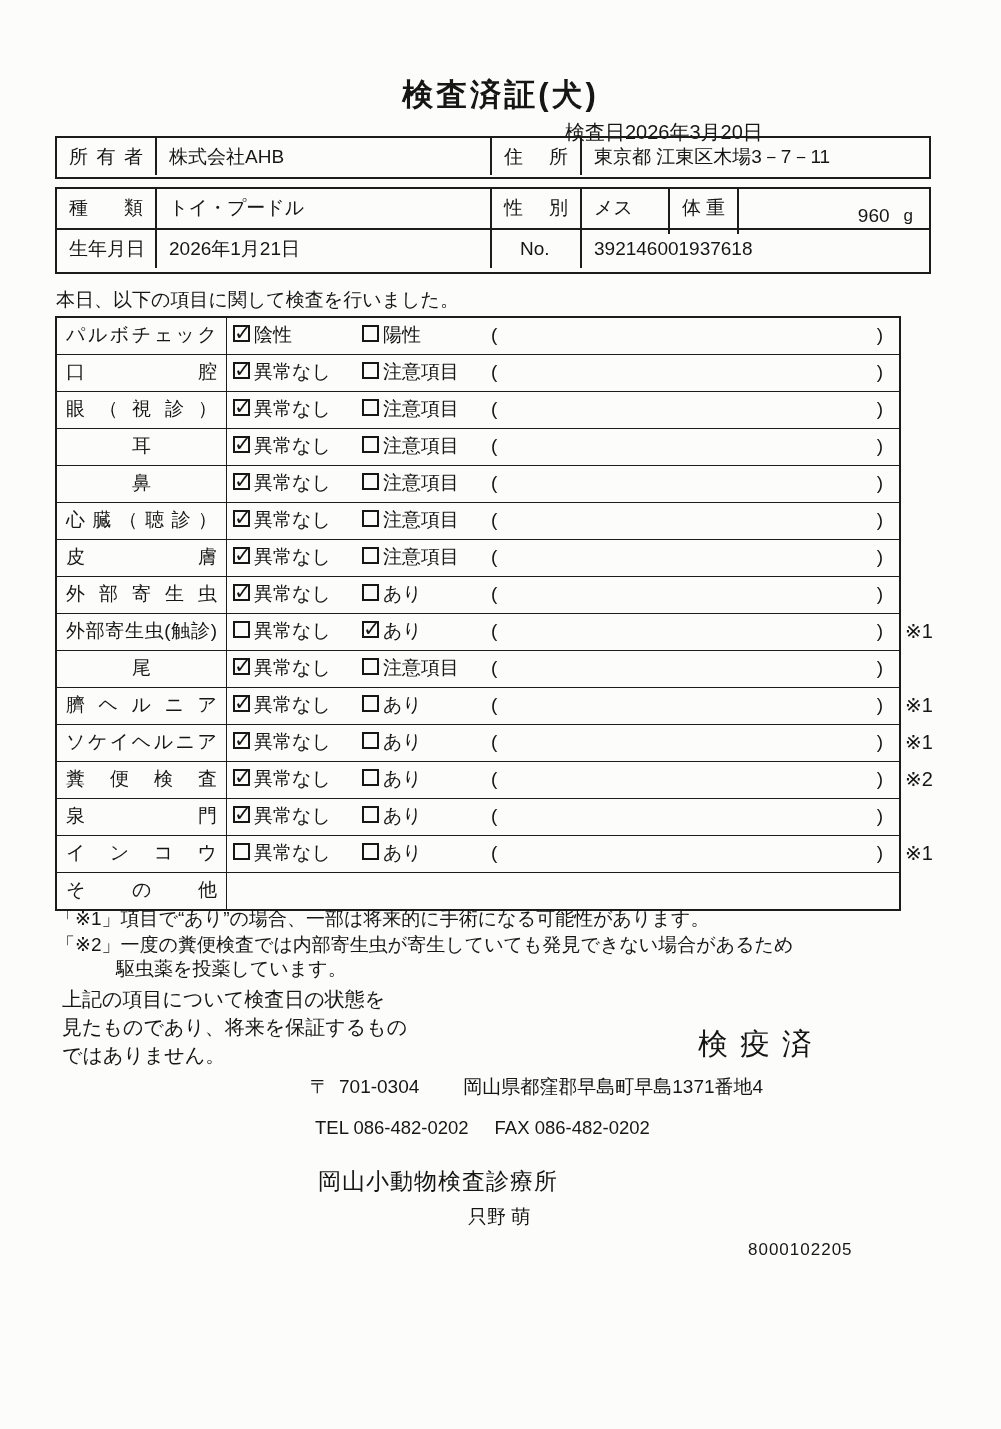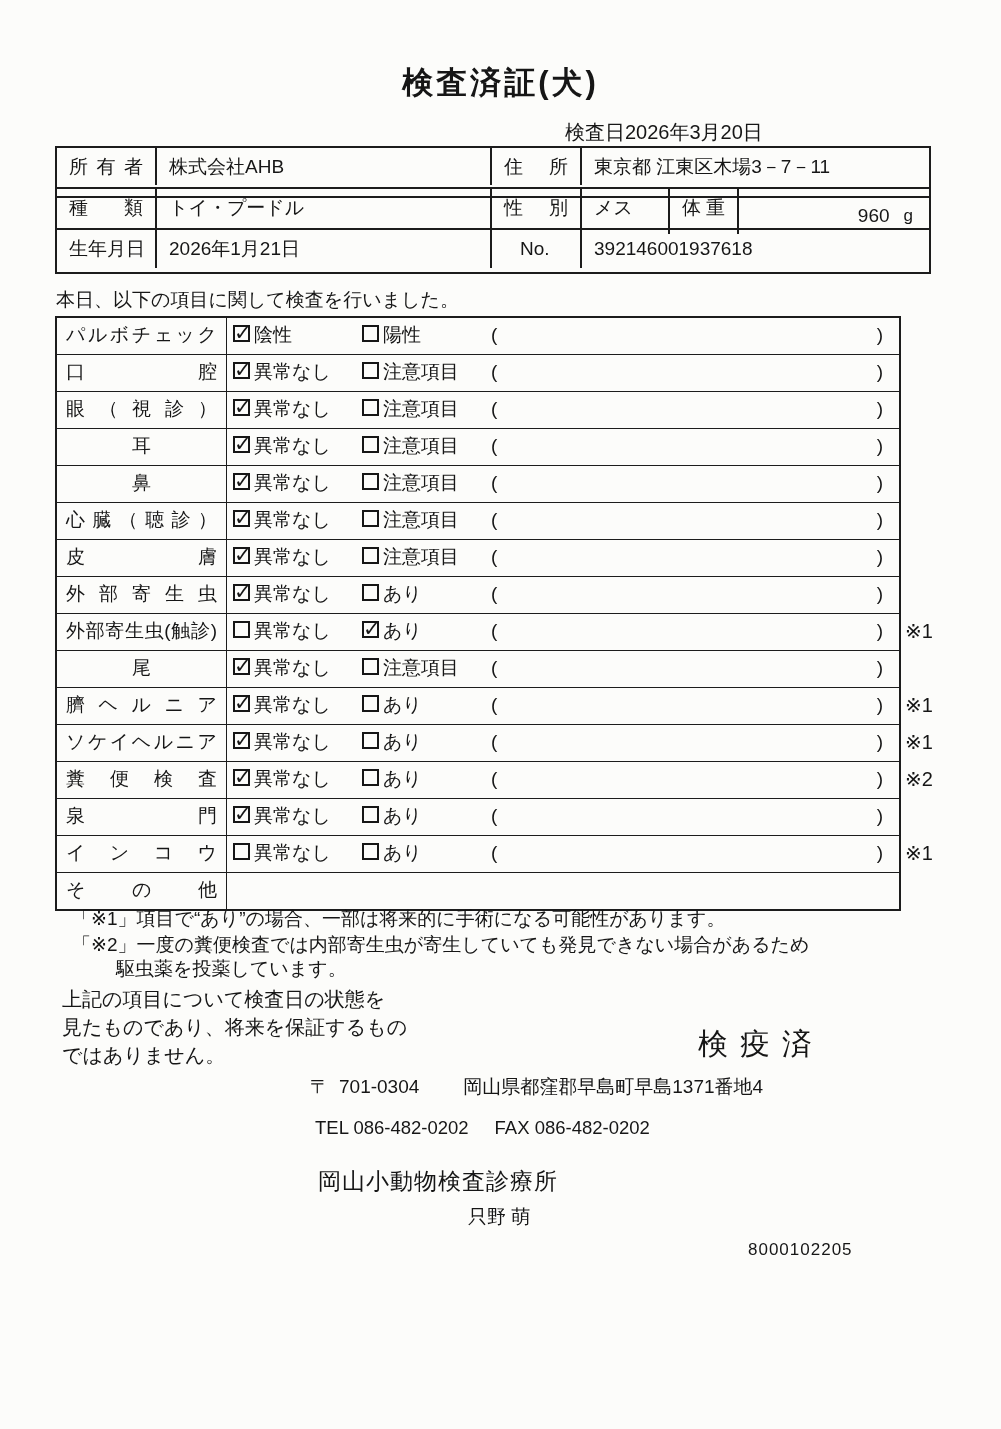--- a/index.html
+++ b/index.html
@@ -7,31 +7,31 @@
     position: relative;
     width: 1001px;
     height: 1429px;
     background: #fcfcfa;
     font-family: "Liberation Sans", "DejaVu Sans", sans-serif;
     color: #161616;
     overflow: hidden;
   }
   .title {
     position: absolute; top: 62px; left: 0; right: 0;
-    margin: 0; text-align: center;
+    margin: 12px; text-align: center;
     font-size: 31px; font-weight: 600; letter-spacing: 3px;
   }
   .date-row {
     position: absolute; top: 119px; left: 565px; width: 366px;
     display: flex; justify-content: flex-start;
     font-size: 20px;
   }
   
   .tbl { position: absolute; left: 55px; width: 876px; border: 2px solid #1c1c1c; box-sizing: border-box; }
-  .tableA { top: 146px; height: 52px; }
+  .tableA { top: 136px; height: 43px; }
   .tableB { top: 187px; height: 87px; }
   .trow { display: grid; height: 38.5px; }
   .tableA .trow { height: 37px; }
   .rA, .r1 { grid-template-columns: 100px 335px 90px 1fr; }
   .r1 { grid-template-columns: 100px 335px 90px 88px 69px 1fr; }
   .r2 { grid-template-columns: 100px 335px 90px 1fr; }
   .r1 { border-bottom: 2px solid #1c1c1c; }
   .cell {
     box-sizing: border-box;
     border-right: 2px solid #1c1c1c;
@@ -81,21 +81,21 @@
     position: absolute; left: 50%; top: 50%;
     transform: translate(-42%, -58%);
     font-size: 21px; line-height: 1; color: #161616;
   }
   .paren {
     position: absolute; left: 264px; right: 16px; top: 0;
     display: flex; justify-content: space-between;
   }
   .note { position: absolute; left: 678px; top: 0; font-size: 20px; white-space: nowrap; }
   
-  .fn { position: absolute; left: 72px; font-size: 19px; white-space: nowrap; }
+  .fn { position: absolute; left: 56px; font-size: 19px; white-space: nowrap; }
   .fn1 { top: 906px; }
   .fn2 { top: 932px; }
   .fn3 { top: 956px; left: 116px; }
   .disc { position: absolute; left: 62px; font-size: 20px; white-space: nowrap; }
   .d1 { top: 986px; }
   .d2 { top: 1014px; }
   .d3 { top: 1042px; }
   .stamp {
     position: absolute; top: 1024px; left: 698px;
     font-size: 30px; letter-spacing: 12px; font-weight: 500; white-space: nowrap; text-align: center;

